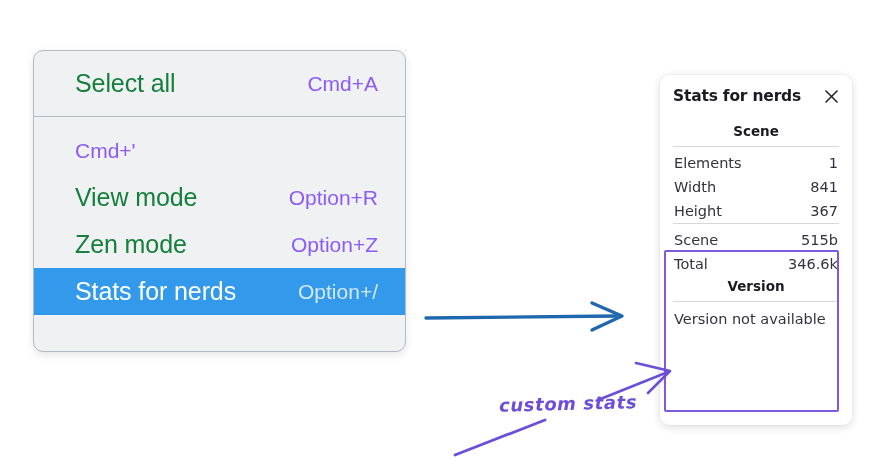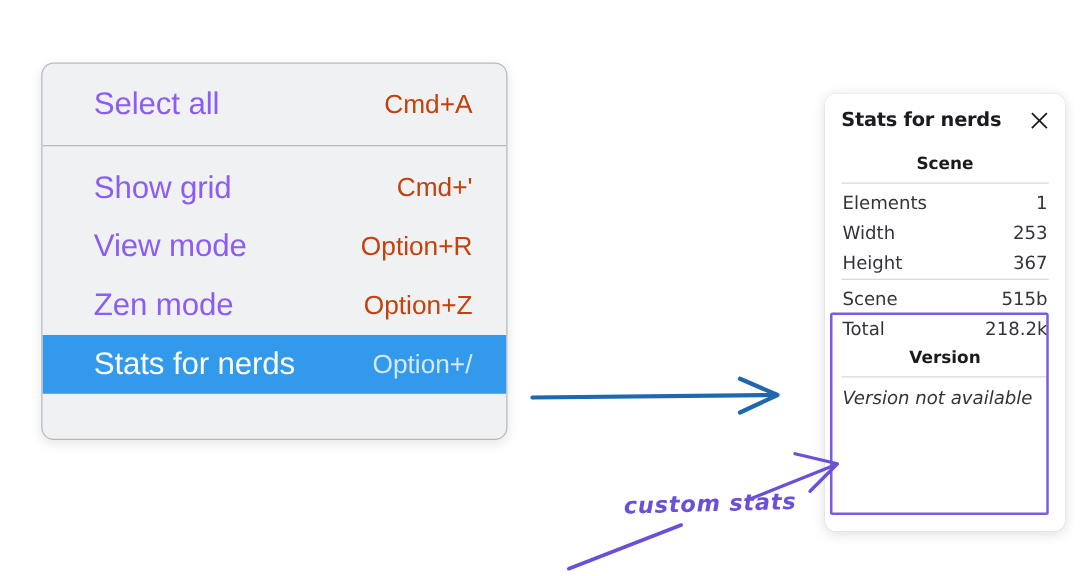--- a/index.html
+++ b/index.html
@@ -45,27 +45,27 @@
   .menu-item {
     display: flex;
     align-items: center;
     justify-content: space-between;
     height: 47px;
     padding: 0 27px 0 41px;
     box-sizing: border-box;
   }
   .menu-item .mi-label {
     font-size: 25px;
-    color: #8b5cf6;
+    color: #15803d;
     letter-spacing: -0.1px;
     white-space: nowrap;
   }
   .menu-item .mi-shortcut {
     font-size: 21px;
-    color: #c2410c;
+    color: #8b5cf6;
     white-space: nowrap;
   }
   .menu-item.selected {
     background: #3399ea;
   }
   .menu-item.selected .mi-label {
     color: #ffffff;
   }
   .menu-item.selected .mi-shortcut {
     color: #d3e8f9;
@@ -130,21 +130,20 @@
     padding: 4px 3px 4px 3px;
   }
   .stat-row .sr-value {
     text-align: right;
   }
   .version-text {
     font-size: 14.5px;
     color: #33343a;
     padding: 5px 3px;
     text-align: left;
-    font-style: italic;
   }
 
   
   #highlight-box {
     position: absolute;
     left: 664px;
     top: 250px;
     width: 175px;
     height: 162px;
     border: 2.5px solid #7c5cde;
@@ -186,21 +185,20 @@
     <div class="menu-item">
       <span class="mi-label">Select all</span>
       <span class="mi-shortcut">Cmd+A</span>
     </div>
   </div>
 
   <div class="menu-separator"></div>
 
   <div class="menu-group group-lower">
     <div class="menu-item">
-      <span class="mi-label">Show grid</span>
       <span class="mi-shortcut">Cmd+'</span>
     </div>
     <div class="menu-item">
       <span class="mi-label">View mode</span>
       <span class="mi-shortcut">Option+R</span>
     </div>
     <div class="menu-item">
       <span class="mi-label">Zen mode</span>
       <span class="mi-shortcut">Option+Z</span>
     </div>
@@ -225,37 +223,37 @@
 
   <div class="stats-section">
     <div class="section-head">Scene</div>
     <div class="section-rule"></div>
     <div class="stat-row">
       <span class="sr-label">Elements</span>
       <span class="sr-value">1</span>
     </div>
     <div class="stat-row">
       <span class="sr-label">Width</span>
-      <span class="sr-value">253</span>
+      <span class="sr-value">841</span>
     </div>
     <div class="stat-row">
       <span class="sr-label">Height</span>
       <span class="sr-value">367</span>
     </div>
   </div>
 
   <div class="stats-section">
     <div class="section-rule"></div>
     <div class="stat-row">
       <span class="sr-label">Scene</span>
       <span class="sr-value">515b</span>
     </div>
     <div class="stat-row">
       <span class="sr-label">Total</span>
-      <span class="sr-value">218.2k</span>
+      <span class="sr-value">346.6k</span>
     </div>
   </div>
 
   <div class="stats-section">
     <div class="section-head">Version</div>
     <div class="section-rule"></div>
     <div class="version-text">Version not available</div>
   </div>
 
 </div>

